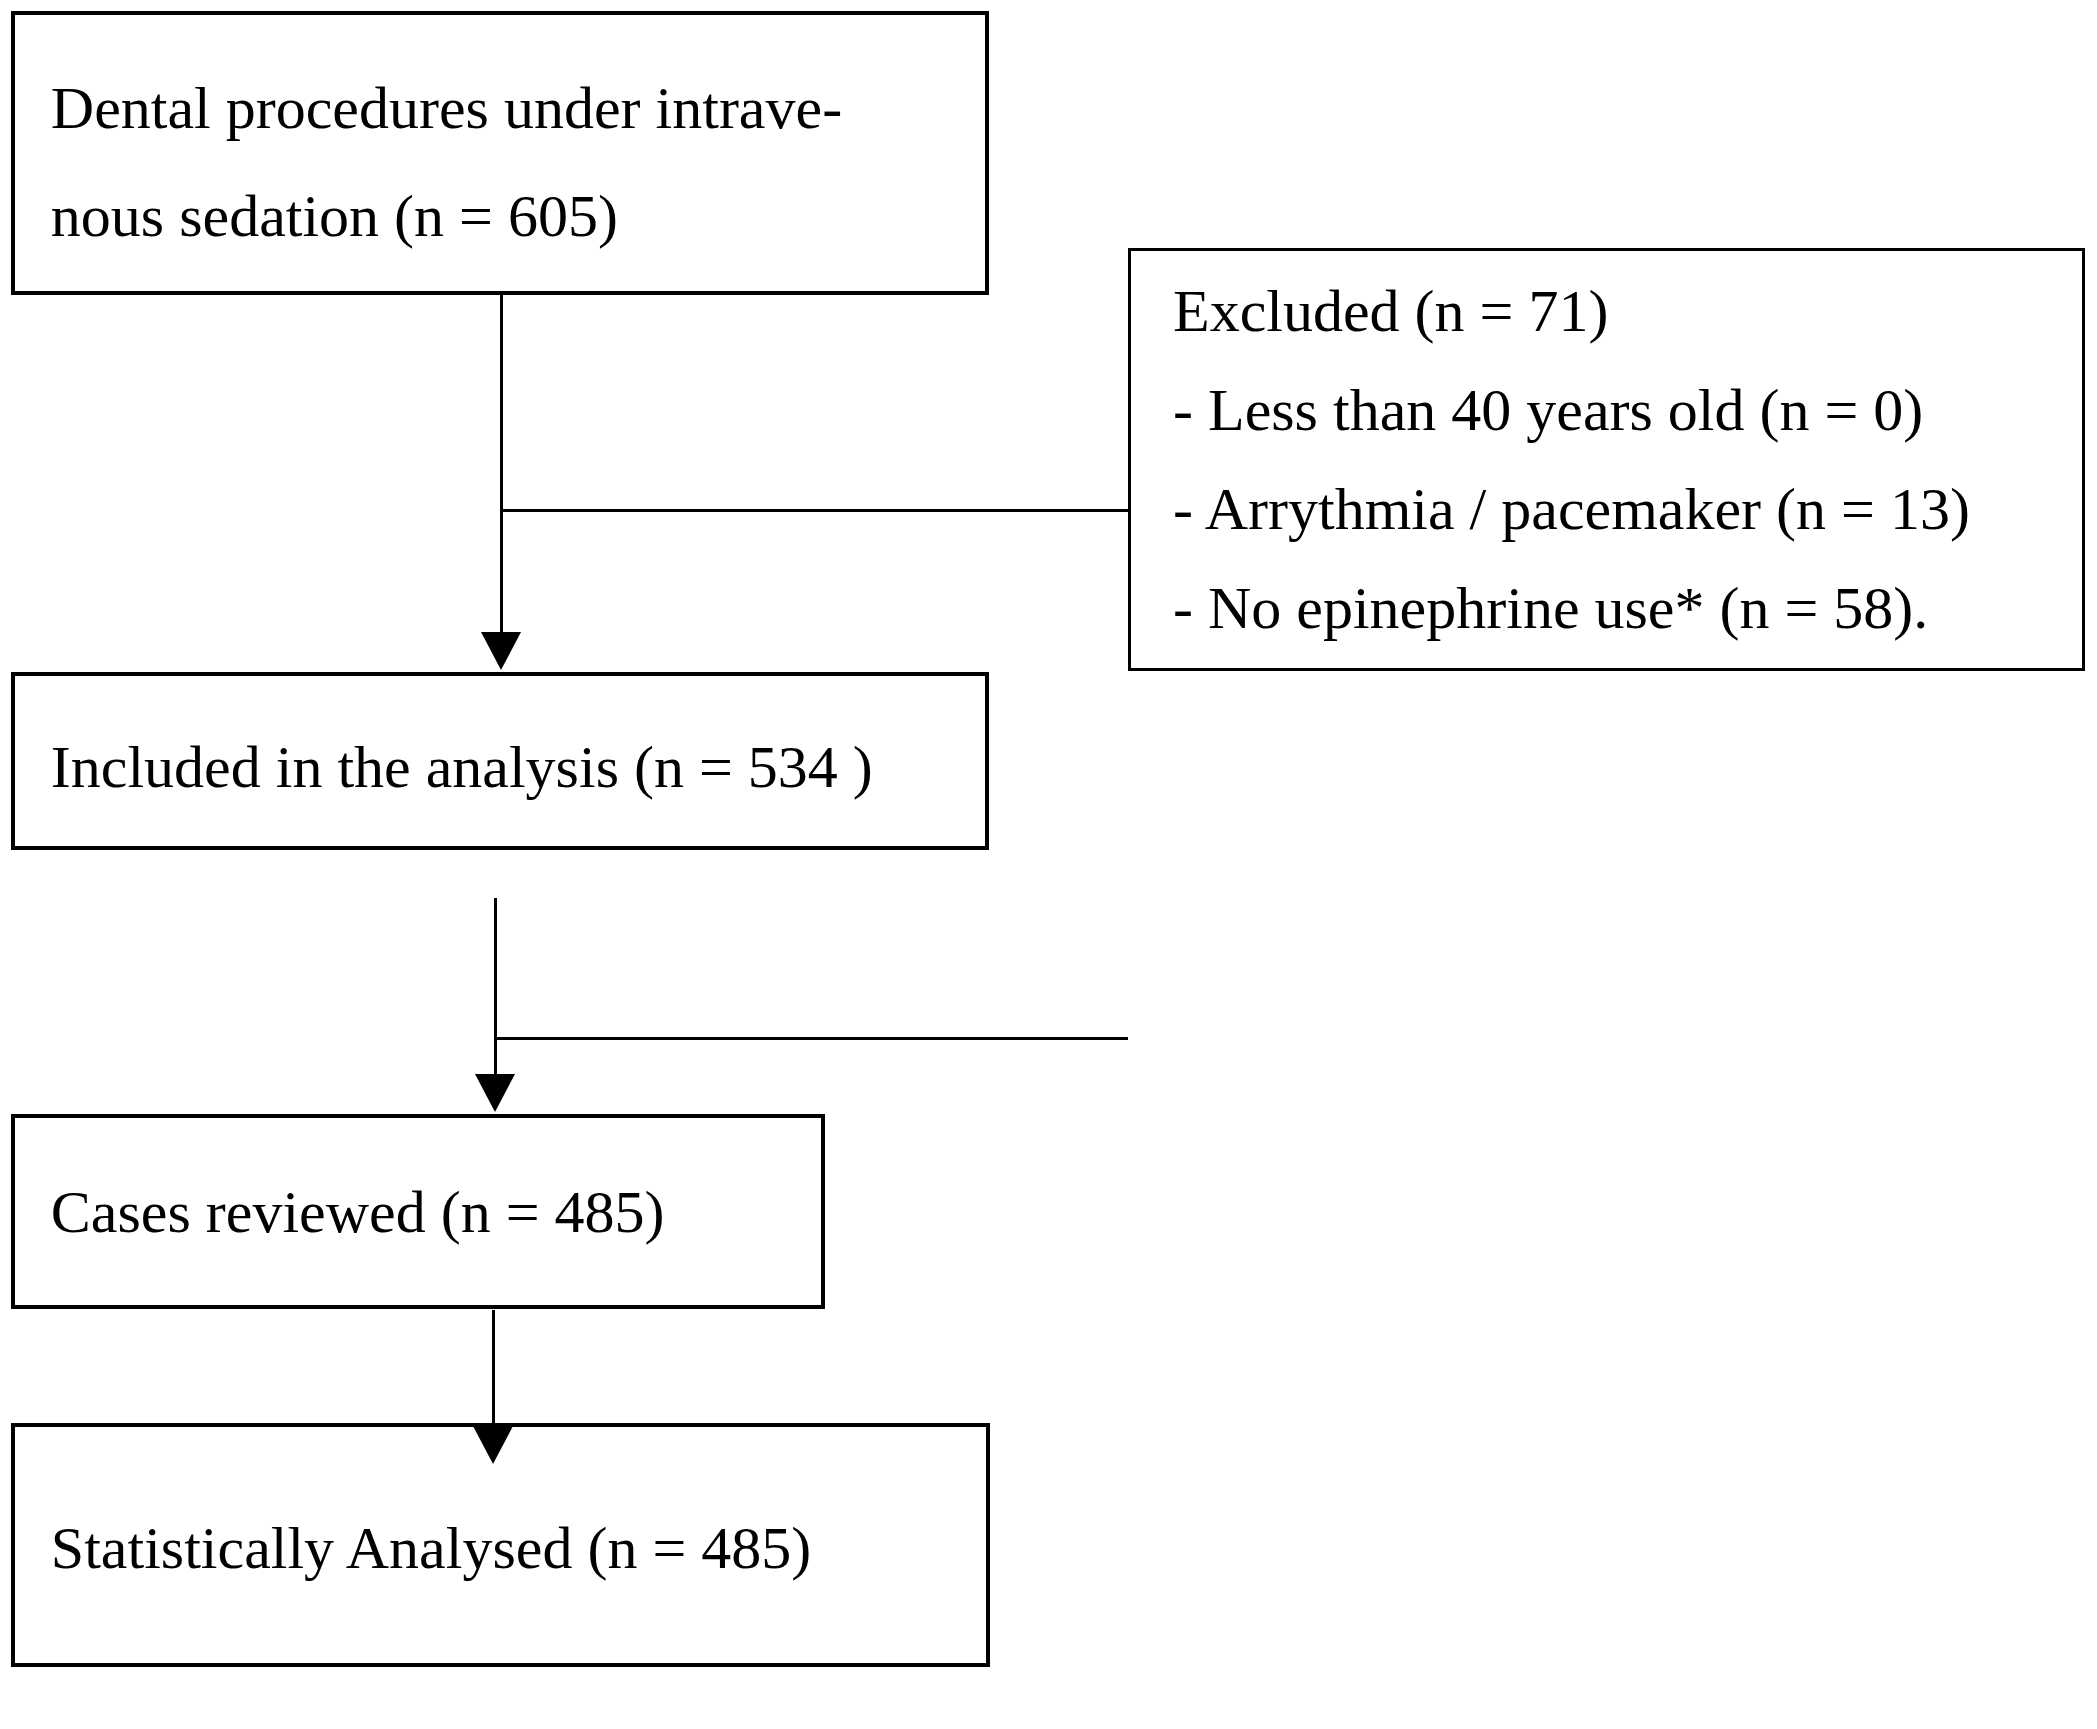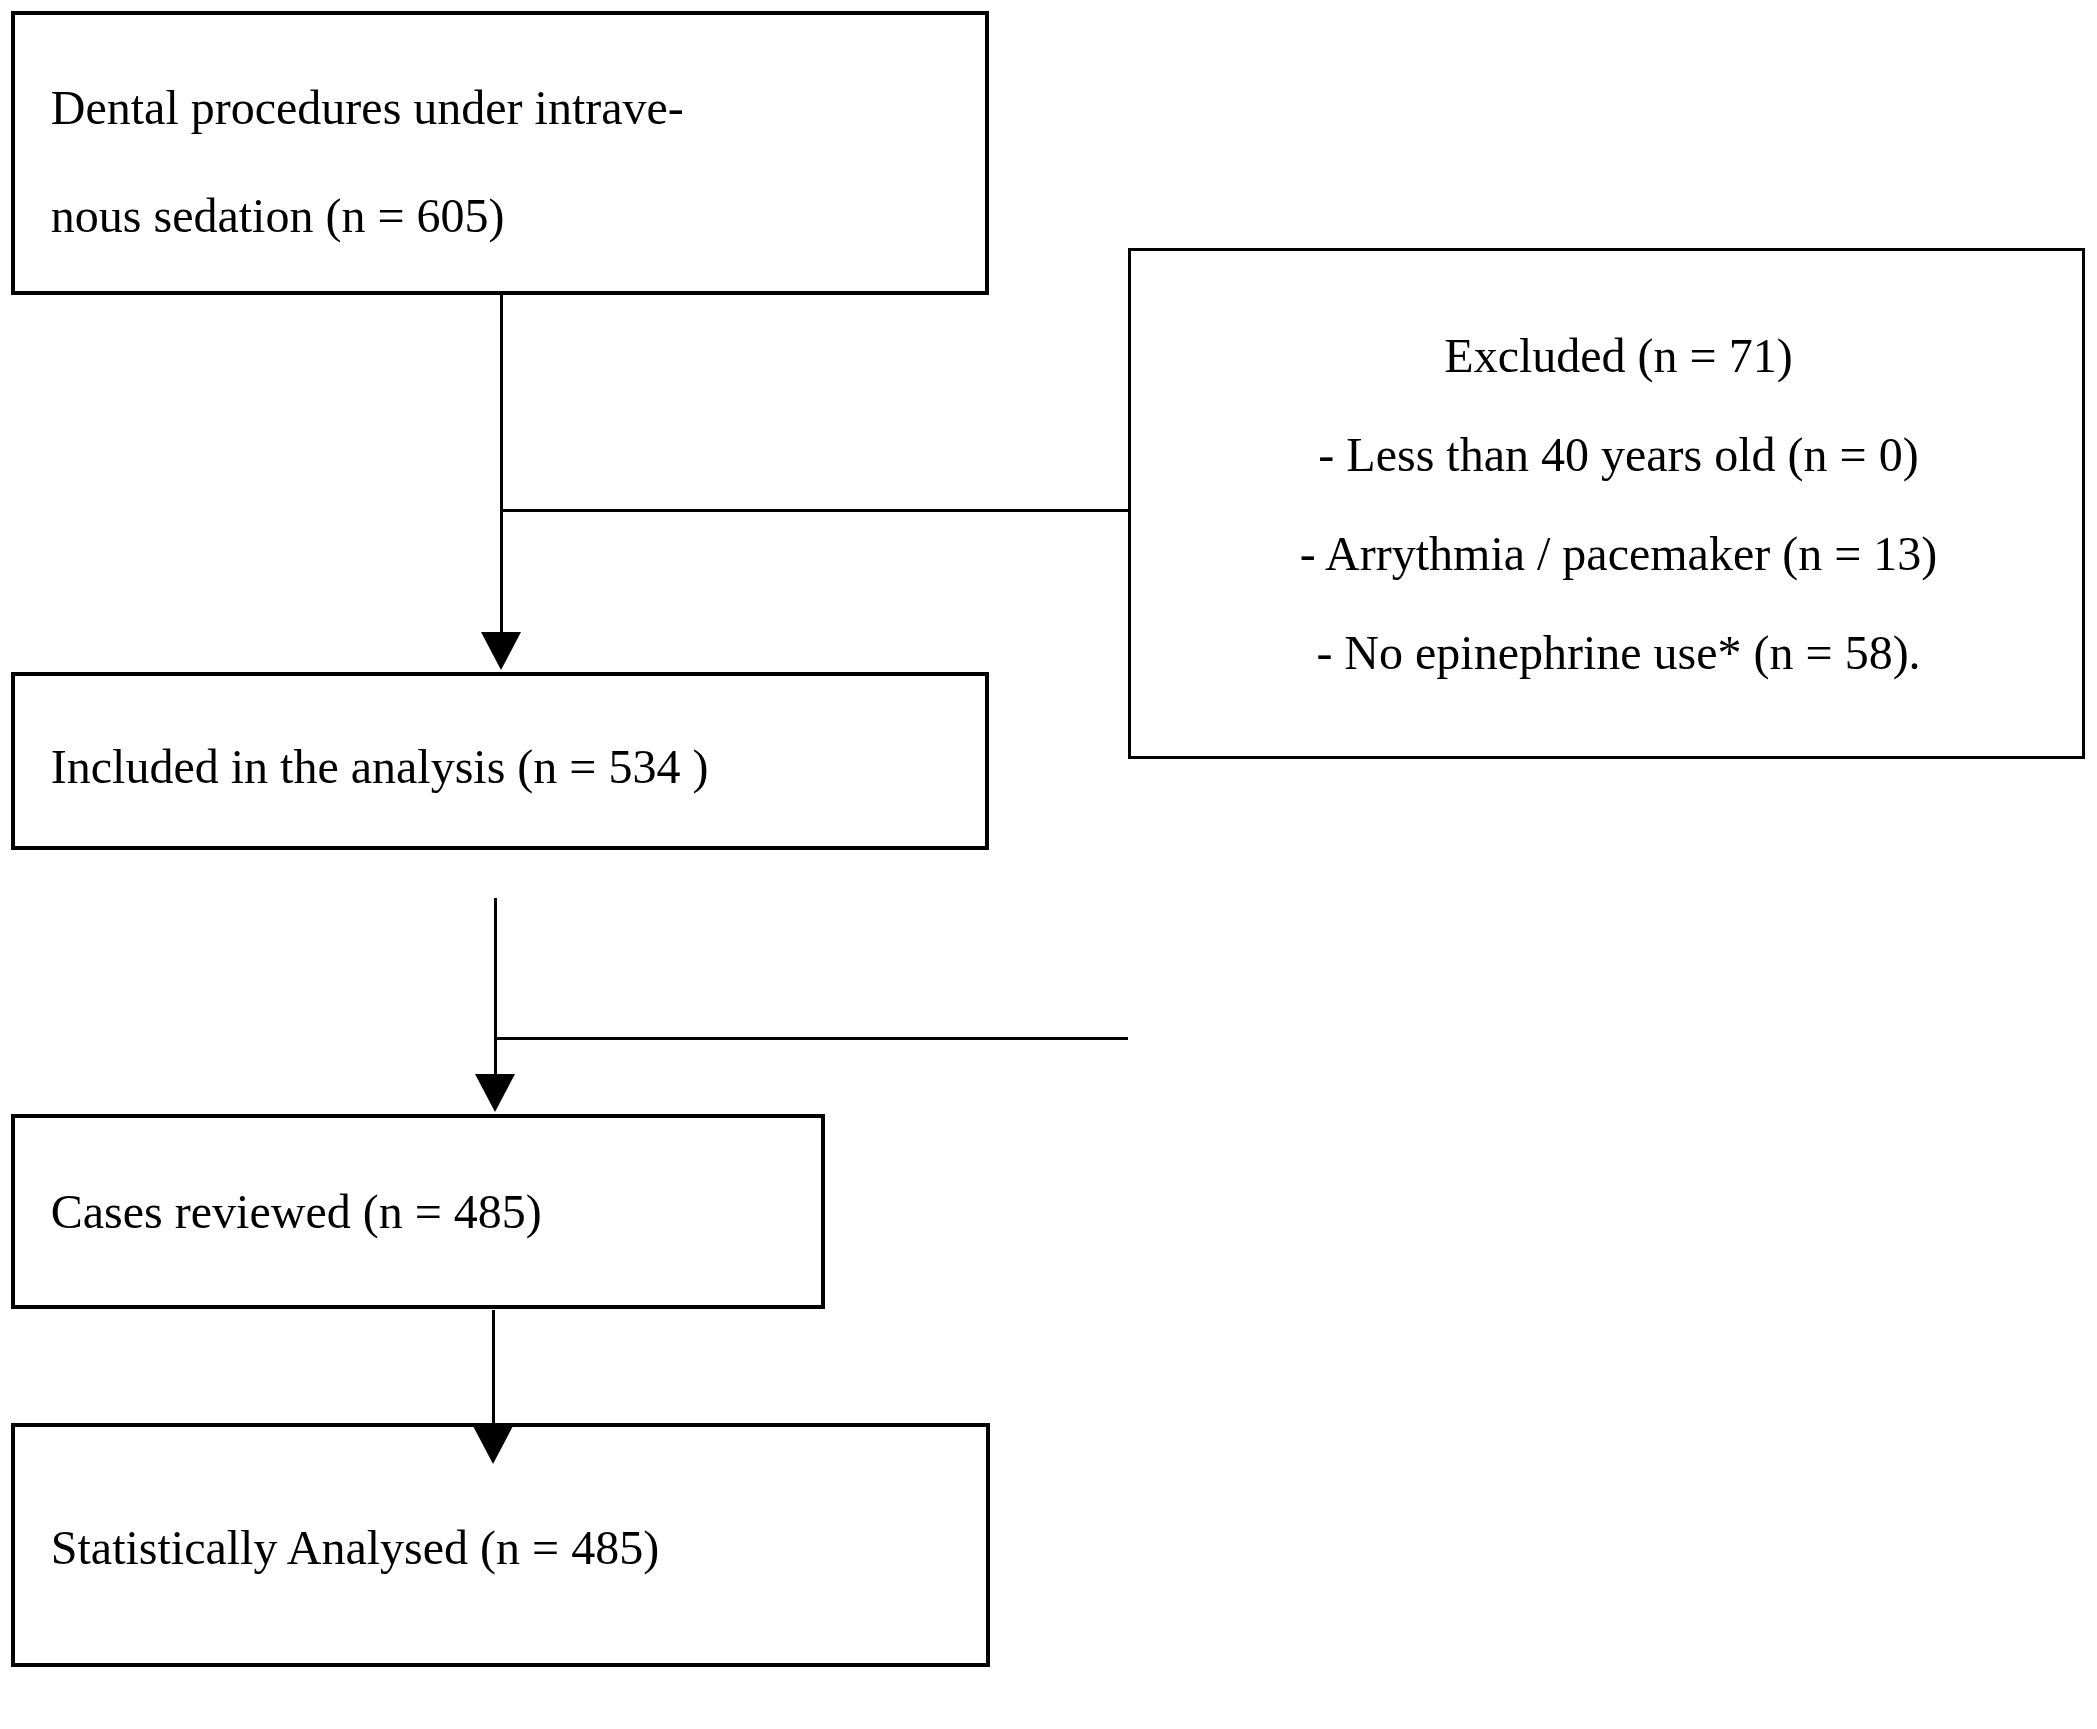--- a/index.html
+++ b/index.html
@@ -17,36 +17,35 @@
     overflow: hidden;
   }
   .fbox {
     position: absolute;
     box-sizing: border-box;
     border: 4.2px solid #000000;
     background: #ffffff;
     display: flex;
     flex-direction: column;
     justify-content: center;
-    font-size: 48px;
+    font-size: 60px;
   }
   .fbox .line {
     white-space: pre;
   }
   #box-dental {
     left: 10.8px; top: 10.8px; width: 978px; height: 284px;
     padding: 18px 24px 0 36px;
     line-height: 108px;
   }
   #box-excluded {
-    left: 1128px; top: 248px; width: 957px; height: 511px;
+    left: 1128px; top: 248px; width: 957px; height: 423px;
     border-width: 3px;
     padding: 0 18px 0 42px;
     line-height: 99px;
-    align-items: center;
   }
   #box-included {
     left: 10.8px; top: 672px; width: 978px; height: 178px;
     padding: 12px 18px 0 36px;
     line-height: 108px;
   }
   #box-incomplete {
     left: 1128px; top: 908px; width: 894px; height: 263px;
     border-width: 3.6px;
     padding: 9px 18px 0 42px;

